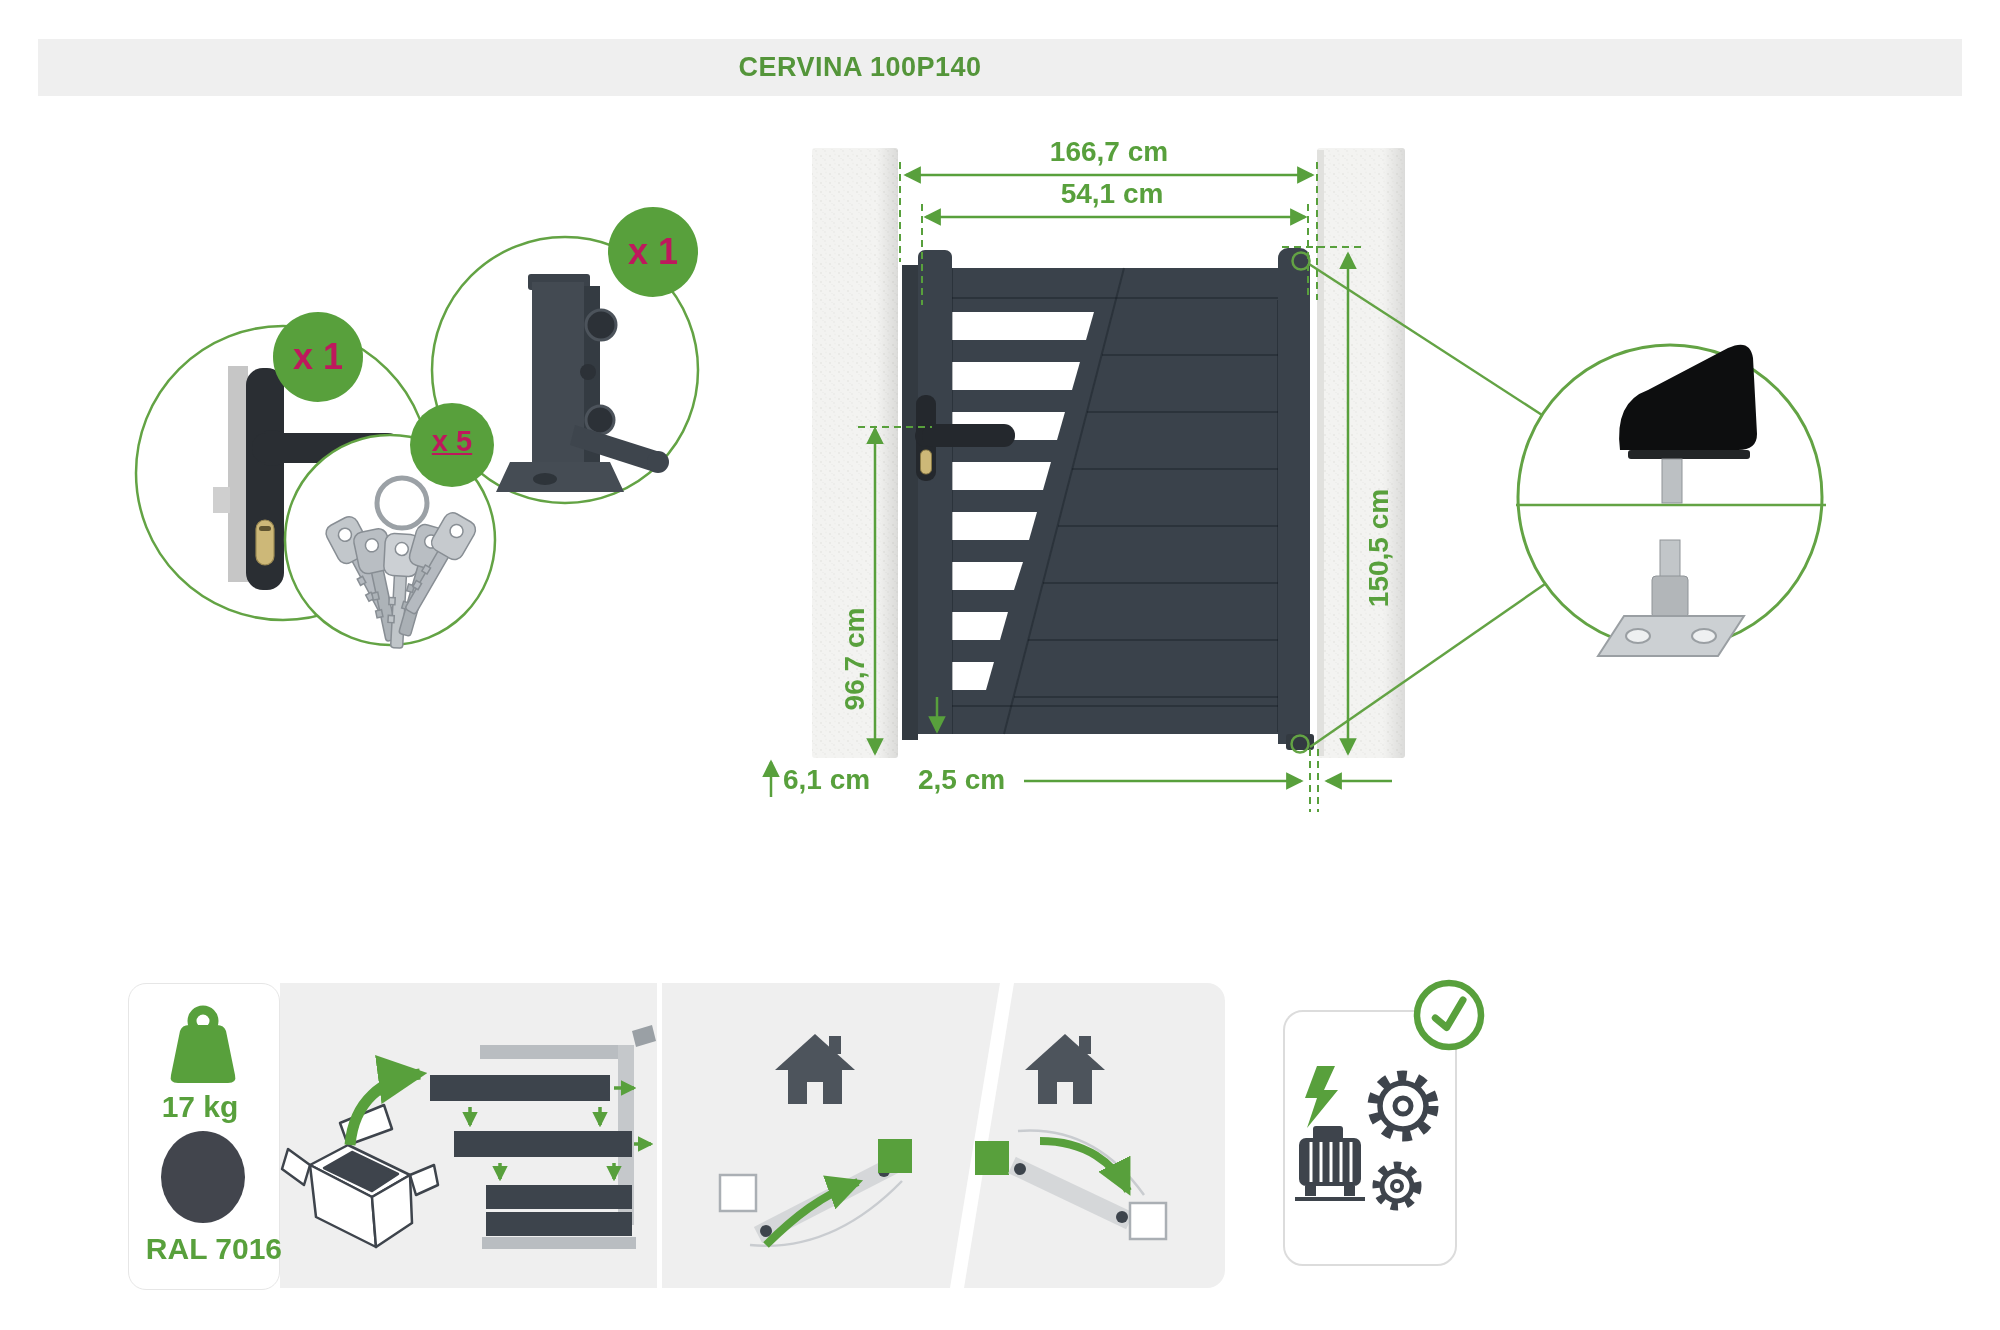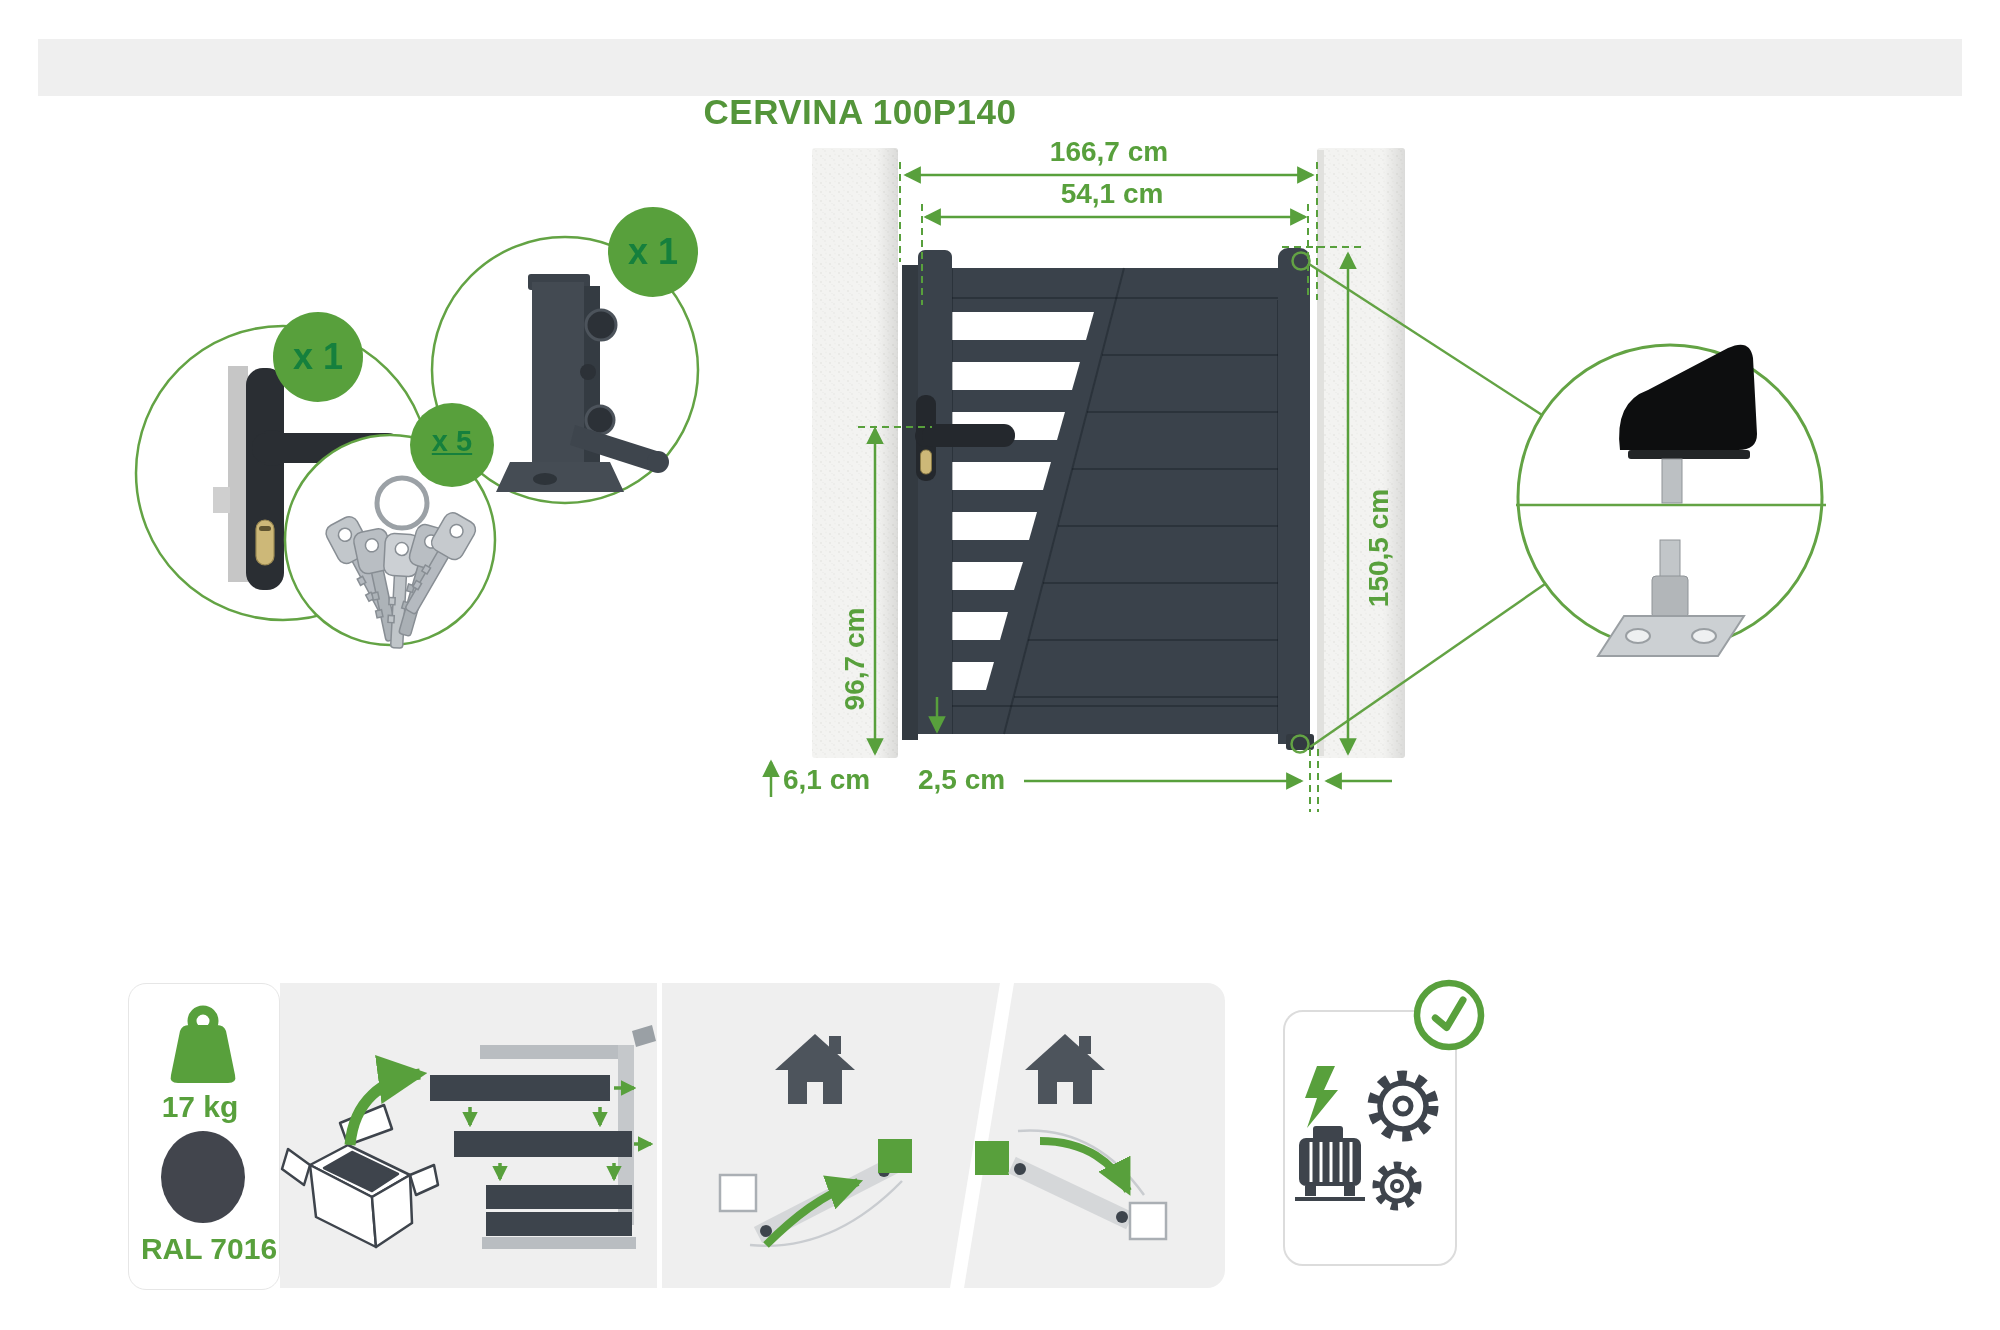--- a/index.html
+++ b/index.html
@@ -1,25 +1,25 @@
 <!DOCTYPE html>
 <html><head>
 <meta charset="utf-8">
 <style>
   html,body{margin:0;padding:0;background:#fff;width:2000px;height:1330px;overflow:hidden;
     font-family:"Liberation Sans",sans-serif;}
   .abs{position:absolute;}
   #stage{position:absolute;left:0;top:0;width:2000px;height:1330px;}
   .header-bar{left:38px;top:39px;width:1924px;height:57px;background:#efefef;}
   .page-title{left:38px;top:52px;width:1644px;text-align:center;
-    font-size:35px;font-weight:700;color:#54953a;letter-spacing:.5px;margin-top:40px;}
+    font-size:27px;font-weight:700;color:#54953a;letter-spacing:.5px;}
   .dim-label{color:#58a03c;font-size:28px;font-weight:700;white-space:nowrap;}
   .dim-center{text-align:center;}
   .rot{transform:rotate(-90deg);transform-origin:center center;text-align:center;}
-  .badge-label{color:#15803d;font-size:36px;font-weight:700;text-align:center;white-space:nowrap;}
+  .badge-label{color:#be185d;font-size:36px;font-weight:700;text-align:center;white-space:nowrap;}
   .spec-label{color:#58a03c;font-size:30px;font-weight:700;text-align:center;white-space:nowrap;}
   .weight-card{left:128px;top:983px;width:150px;height:305px;background:#ffffff;
     border:1px solid #e6e6e6;border-radius:18px;}
   .gray-strip{left:280px;top:983px;width:945px;height:305px;background:#efefef;
     border-radius:0 18px 18px 0;}
   .strip-divider{left:657px;top:983px;width:5px;height:305px;background:#ffffff;}
   .motor-card{left:1283px;top:1010px;width:170px;height:252px;background:#ffffff;
     border:2px solid #dcdcdc;border-radius:20px;}
   svg{display:block;}
 </style>
@@ -240,21 +240,21 @@
   <div class="abs strip-divider"></div>
 
   <svg class="abs" style="left:128px;top:983px;" width="150" height="305" viewBox="0 0 150 305">
     <g fill="#58a03c">
       <circle cx="75" cy="38" r="11" fill="none" stroke="#58a03c" stroke-width="9"></circle>
       <path d="M 43,92 L 52,48 Q 54,42 61,42 L 89,42 Q 96,42 98,48 L 107,92 Q 109,100 100,100 L 50,100 Q 41,100 43,92 Z"></path>
     </g>
     <ellipse cx="75" cy="194" rx="42" ry="46" fill="#42454d"></ellipse>
   </svg>
   <div class="abs spec-label" style="left:128px;top:1090px;width:144px;">17 kg</div>
-  <div class="abs spec-label" style="left:124px;top:1232px;width:170px;">RAL 7016</div>
+  <div class="abs spec-label" style="left:112px;top:1232px;width:170px;text-align:right;">RAL 7016</div>
 
   <svg class="abs" style="left:280px;top:983px;" width="378" height="305" viewBox="0 0 378 305">
     <g fill="#ffffff" stroke="#3e444c" stroke-width="2.5" stroke-linejoin="round">
       <polygon points="30,182 8,166 2,186 24,202"></polygon>
       <polygon points="68,162 60,140 104,122 112,146"></polygon>
       <polygon points="130,192 154,182 158,202 136,212"></polygon>
       <polygon points="30,182 92,214 130,192 68,162"></polygon>
       <polygon points="44,185 92,208 118,191 72,169" fill="#3e444c"></polygon>
       <polygon points="30,182 92,214 96,264 36,234"></polygon>
       <polygon points="92,214 130,192 132,240 96,264"></polygon>

